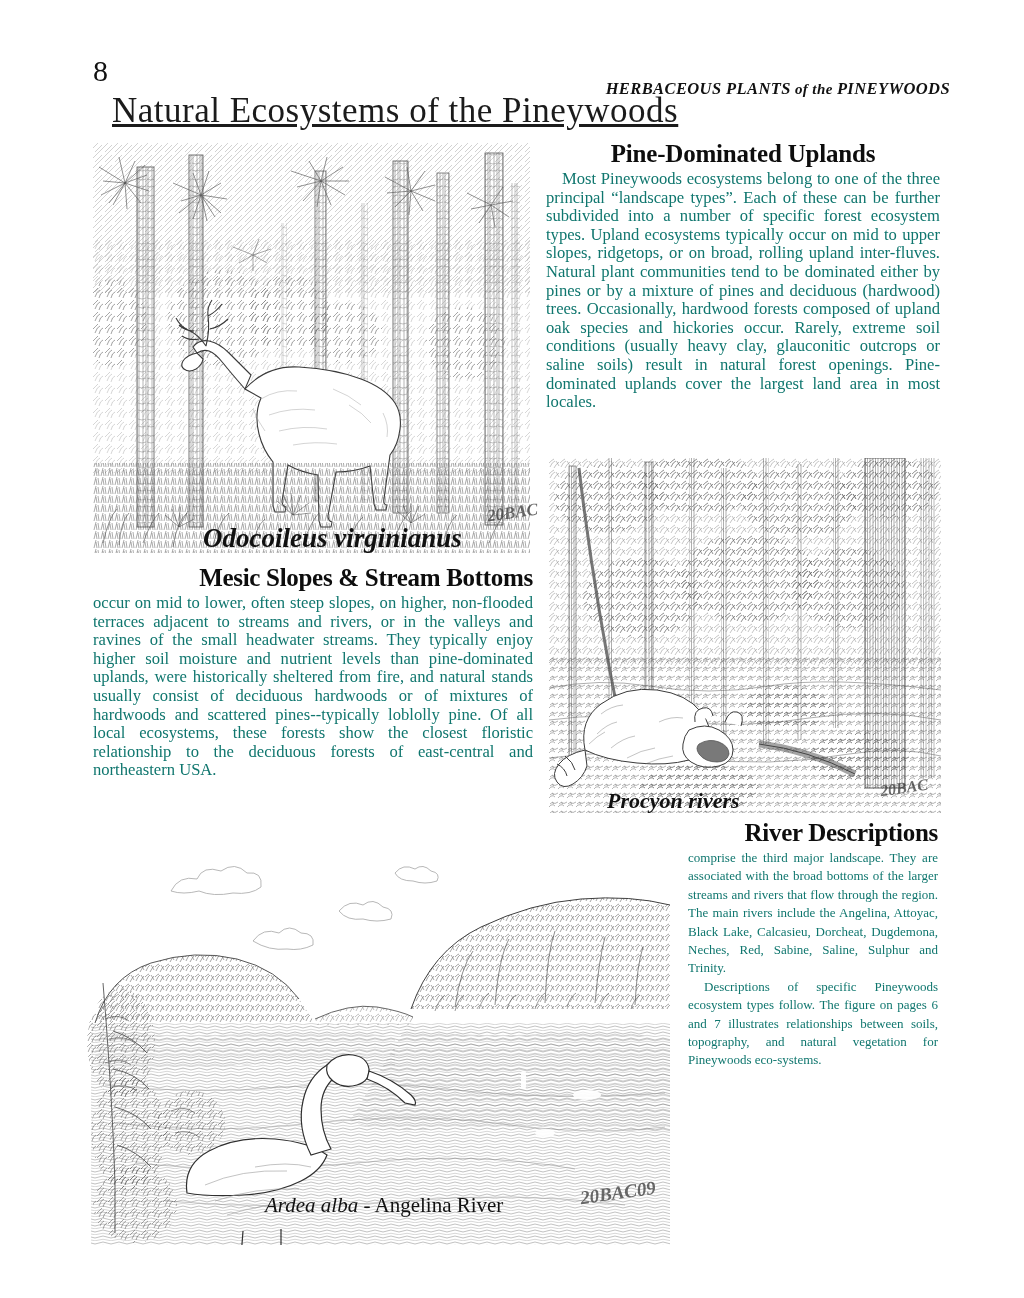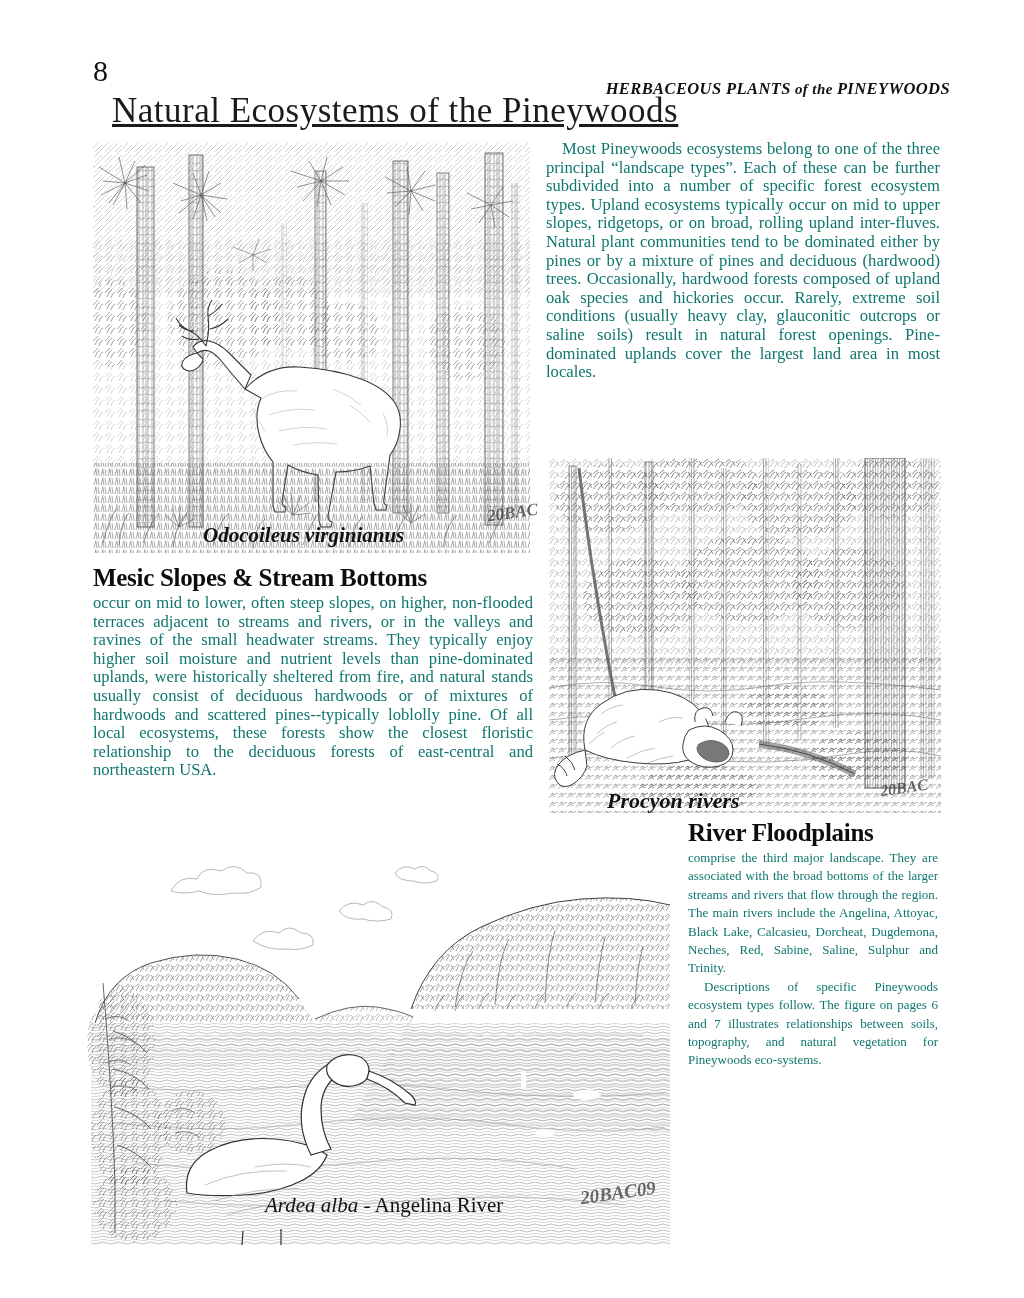--- a/index.html
+++ b/index.html
@@ -52,41 +52,41 @@
   .bodytext p{margin:0;}
   .indent{text-indent:16px;}
 
   h2.sec{
     margin:0 0 2px 0;
     font-family:"Liberation Serif",serif;
     font-weight:700;
     color:#0d0d0d;
   }
   .sec-center{text-align:center;font-size:25px;line-height:28px;letter-spacing:-.2px;}
-  .sec-left{text-align:left;font-size:25px;line-height:29px;letter-spacing:-.3px;}
+  .sec-left{text-align:right;font-size:25px;line-height:29px;letter-spacing:-.3px;}
 
   
   #col-uplands{left:546px;top:140px;width:394px;}
   #col-mesic{left:93px;top:563px;width:440px;}
   #col-flood{left:688px;top:818px;width:250px;}
   #col-flood .bodytext{font-size:13px;line-height:18.4px;}
 
   
   .illo{position:absolute;background:#fff;overflow:hidden;}
   #illo-deer{left:93px;top:143px;width:437px;height:410px;}
   #illo-raccoon{left:549px;top:458px;width:392px;height:355px;}
   #illo-river{left:75px;top:833px;width:595px;height:412px;}
   .illo svg{display:block;width:100%;height:100%;}
 
   .caption{
     position:absolute;
     font-family:"Liberation Serif",serif;
     color:#111;white-space:nowrap;
   }
-  #cap-deer{left:203px;top:523px;font-style:italic;font-weight:700;font-size:21px;}
+  #cap-deer{left:203px;top:523px;font-style:italic;font-weight:700;font-size:27px;}
   #cap-raccoon{left:607px;top:788px;font-style:italic;font-weight:700;font-size:22px;}
   #cap-river{left:265px;top:1193px;font-weight:400;font-size:21px;}
   #cap-river .sp{font-style:italic;}
   #cap-river .loc{font-style:normal;}
 
   .sig{
     position:absolute;
     font-family:"Liberation Serif",serif;
     font-style:italic;font-weight:700;
     color:#3a3a3a;opacity:.75;
@@ -207,20 +207,21 @@
         <g transform="translate(86,384)">
             <path d="M0 0 L-14 -12 M0 0 L-7 -18 M0 0 L1 -20 M0 0 L9 -16 M0 0 L15 -8"></path>
           </g>
       </g>
     </svg>
   </div>
   <div class="caption" id="cap-deer">Odocoileus virginianus</div>
   <div class="sig" id="sig-deer">20BAC</div>
 
   <div class="col" id="col-uplands">
+    <h2 class="sec sec-center">Pine-Dominated Uplands</h2>
     <div class="bodytext">
       <p class="indent">Most Pineywoods ecosystems belong to one of the three principal “landscape types”. Each of these can be further subdivided into a number of specific forest ecosystem types. Upland ecosystems typically occur on mid to upper slopes, ridgetops, or on broad, rolling upland inter-fluves. Natural plant communities tend to be dominated either by pines or by a mixture of pines and deciduous (hardwood) trees. Occasionally, hardwood forests composed of upland oak species and hickories occur. Rarely, extreme soil conditions (usually heavy clay, glauconitic outcrops or saline soils) result in natural forest openings. Pine-dominated uplands cover the largest land area in most locales.</p>
     </div>
   </div>
 
   <div class="illo" id="illo-raccoon">
     <svg viewBox="0 0 392 355" xmlns="http://www.w3.org/2000/svg">
       <defs>
         <pattern id="leaflitter" width="9" height="9" patternUnits="userSpaceOnUse">
           <path d="M0 7 q3-4 6-1 M3 2 q3 3 6 0 M1 4 q2-3 4 0" stroke="#4d4d4d" stroke-width=".45" fill="none"></path>
@@ -407,20 +408,20 @@
       <g stroke="#777" stroke-width=".6" fill="none">
         <ellipse cx="166" cy="426" rx="14" ry="5"></ellipse>
         <ellipse cx="206" cy="424" rx="12" ry="4"></ellipse>
       </g>
     </svg>
   </div>
   <div class="caption" id="cap-river"><span class="sp">Ardea alba</span><span class="loc"> - </span><span class="loc">Angelina River</span></div>
   <div class="sig" id="sig-river">20BAC09</div>
 
   <div class="col" id="col-flood">
-    <h2 class="sec sec-left">River Floodplains</h2>
+    <h2 class="sec sec-left">River Descriptions</h2>
     <div class="bodytext">
       <p>comprise the third major landscape. They are associated with the broad bottoms of the larger streams and rivers that flow through the region. The main rivers include the Angelina, Attoyac, Black Lake, Calcasieu, Dorcheat, Dugdemona, Neches, Red, Sabine, Saline, Sulphur and Trinity.</p>
       <p class="indent">Descriptions of specific Pineywoods ecosystem types follow. The figure on pages 6 and 7 illustrates relationships between soils, topography, and natural vegetation for Pineywoods eco-systems.</p>
     </div>
   </div>
 
 </div>
 
 </body></html>

